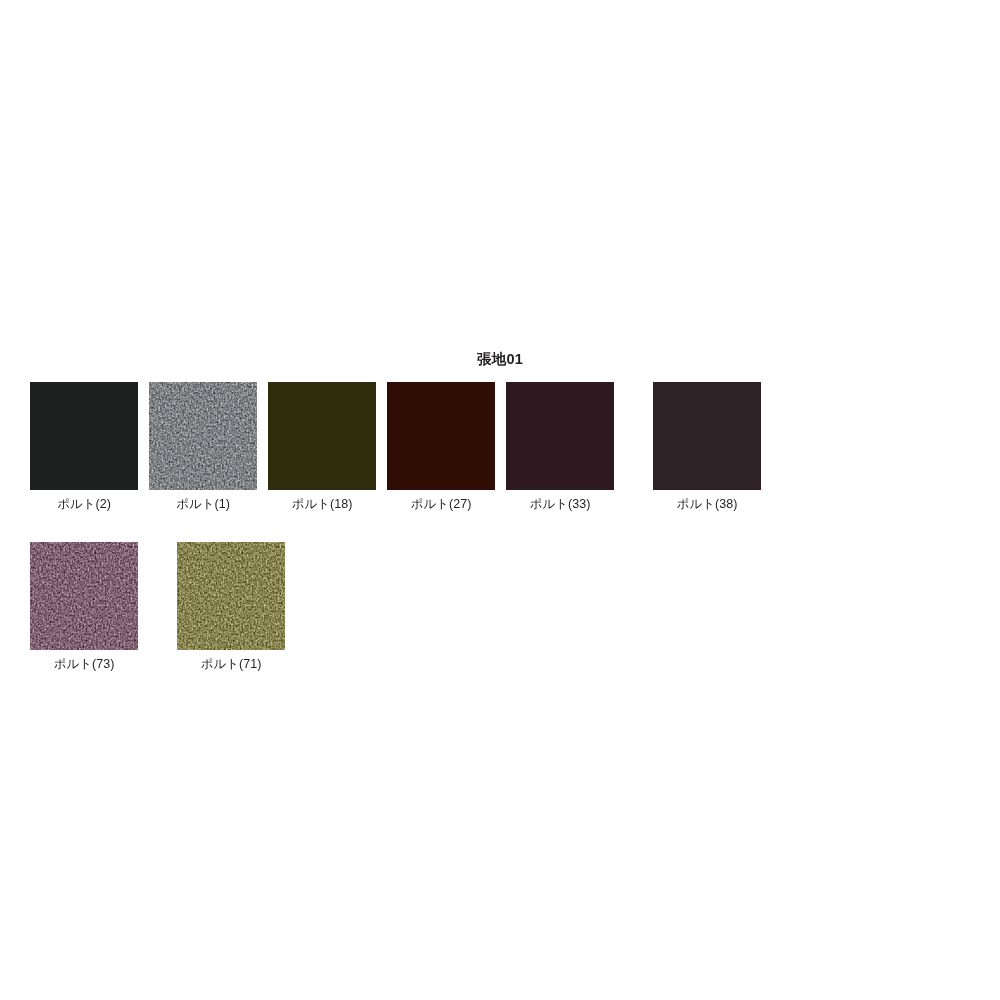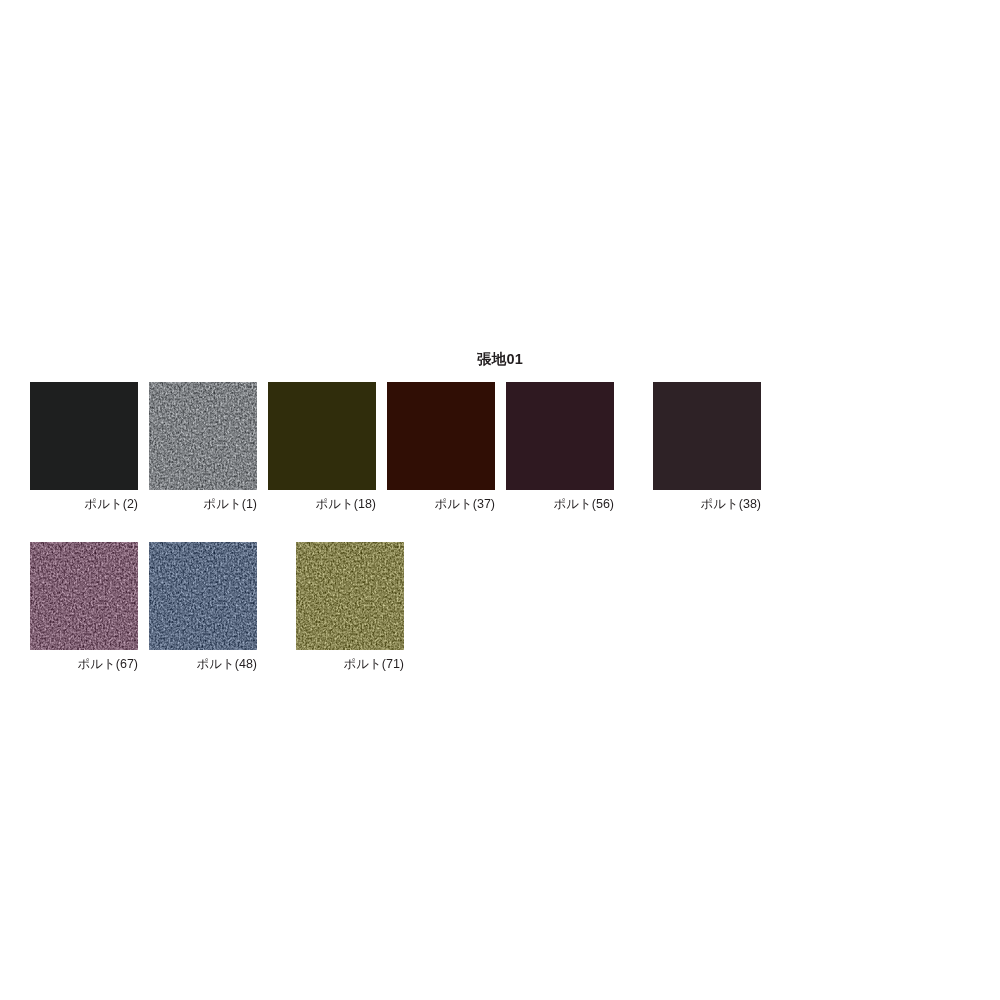--- a/index.html
+++ b/index.html
@@ -49,21 +49,21 @@
     flex-direction: row;
     flex-wrap: nowrap;
     margin-bottom: 30px;
   }
 
   .swatch-cell {
     width: 108px;
     margin-right: 11px;
     display: flex;
     flex-direction: column;
-    align-items: flex-end;
+    align-items: center;
   }
   .swatch-cell:last-child { margin-right: 0; padding-left: 28px; }
 
   .swatch-tile {
     width: 108px;
     height: 108px;
     position: relative;
     overflow: hidden;
     background-color: #cccccc;
   }
@@ -135,31 +135,31 @@
         <div class="swatch-label">ポルト(18)</div>
       </div>
 
       <div class="swatch-cell">
         <div class="swatch-tile" style="background-color: rgb(241, 68, 26);">
           <svg class="tex" viewBox="0 0 116 116" preserveAspectRatio="none">
             <rect width="116" height="116" fill="#f1441a"></rect>
             <rect width="116" height="116" filter="url(#boucle-mid)"></rect>
           </svg>
         </div>
-        <div class="swatch-label">ポルト(37)</div>
+        <div class="swatch-label">ポルト(27)</div>
       </div>
 
       <div class="swatch-cell">
         <div class="swatch-tile" style="background-color: rgb(234, 127, 164);">
           <svg class="tex" viewBox="0 0 116 116" preserveAspectRatio="none">
             <rect width="116" height="116" fill="#ea7fa4"></rect>
             <rect width="116" height="116" filter="url(#boucle-mid)"></rect>
           </svg>
         </div>
-        <div class="swatch-label">ポルト(56)</div>
+        <div class="swatch-label">ポルト(33)</div>
       </div>
 
 
       <div class="swatch-cell">
         <div class="swatch-tile" style="background-color: rgb(232, 169, 189);">
           <svg class="tex" viewBox="0 0 116 116" preserveAspectRatio="none">
             <rect width="116" height="116" fill="#e8a9bd"></rect>
             <rect width="116" height="116" filter="url(#boucle-mid)"></rect>
           </svg>
         </div>
@@ -170,32 +170,23 @@
 
     <div class="swatch-row">
 
       <div class="swatch-cell">
         <div class="swatch-tile" style="background-color: rgb(124, 55, 97);">
           <svg class="tex" viewBox="0 0 116 116" preserveAspectRatio="none">
             <rect width="116" height="116" fill="#7c3761"></rect>
             <rect width="116" height="116" filter="url(#boucle-dark)"></rect>
           </svg>
         </div>
-        <div class="swatch-label">ポルト(67)</div>
-      </div>
-
-      <div class="swatch-cell">
-        <div class="swatch-tile" style="background-color: rgb(44, 77, 130);">
-          <svg class="tex" viewBox="0 0 116 116" preserveAspectRatio="none">
-            <rect width="116" height="116" fill="#2c4d82"></rect>
-            <rect width="116" height="116" filter="url(#boucle-dark)"></rect>
-          </svg>
-        </div>
-        <div class="swatch-label">ポルト(48)</div>
-      </div>
+        <div class="swatch-label">ポルト(73)</div>
+      </div>
+
 
 
       <div class="swatch-cell">
         <div class="swatch-tile" style="background-color: rgb(139, 132, 20);">
           <svg class="tex" viewBox="0 0 116 116" preserveAspectRatio="none">
             <rect width="116" height="116" fill="#8b8414"></rect>
             <rect width="116" height="116" filter="url(#boucle-dark)"></rect>
           </svg>
         </div>
         <div class="swatch-label">ポルト(71)</div>

